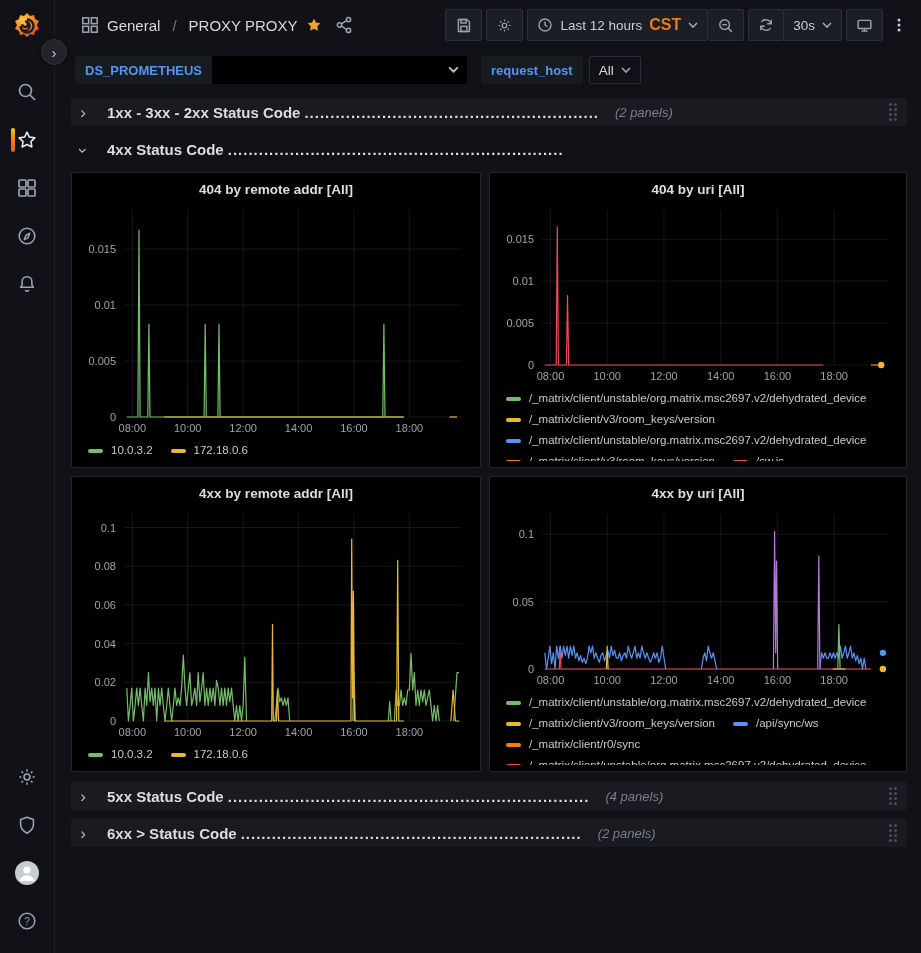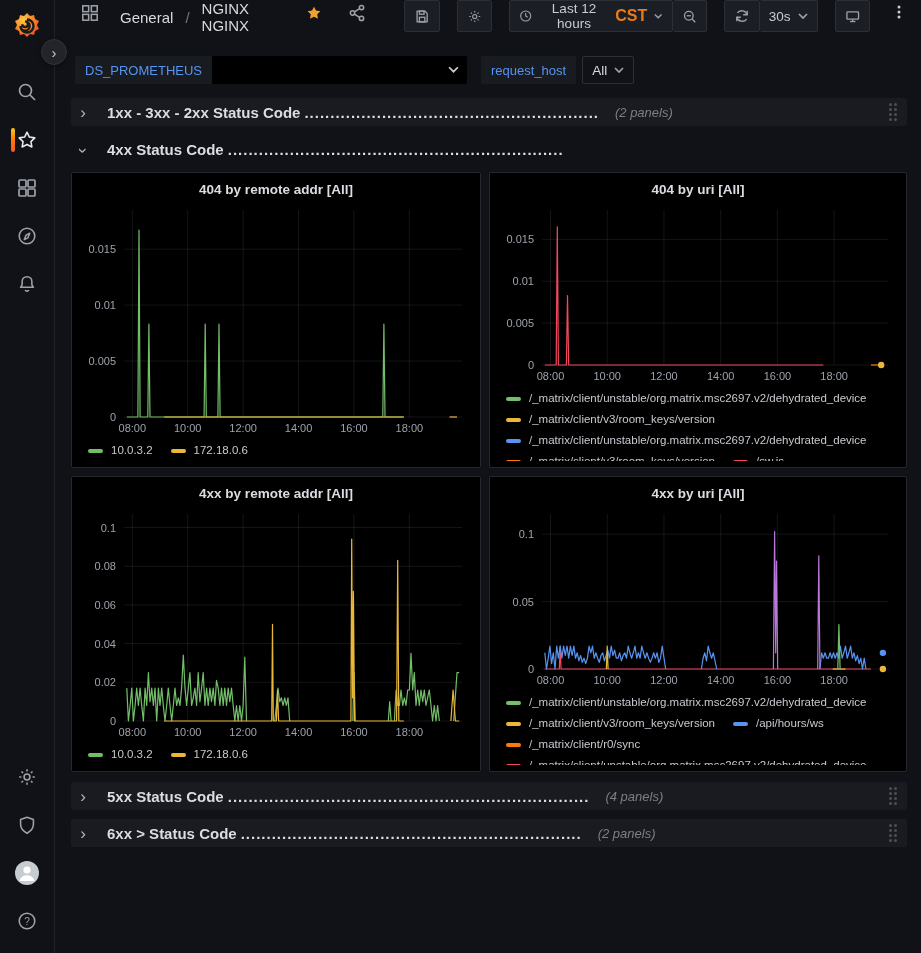--- a/index.html
+++ b/index.html
@@ -21,37 +21,37 @@
   .snav.bottom{margin-top:auto;margin-bottom:8px}
   .sitem{width:100%;height:48px;display:flex;align-items:center;justify-content:center;
          position:relative;cursor:pointer}
   .sitem svg{stroke:#9da2ab;fill:none;stroke-width:1.7}
   .sitem.active::before{content:"";position:absolute;left:11px;top:12px;bottom:12px;width:4px;
          border-radius:2px;background:linear-gradient(#f2cc0c,#ff780a,#f05a28)}
   .sitem.active svg{stroke:#e9eaee}
 
   
   .main{flex:1;display:flex;flex-direction:column;min-width:0}
-  .topbar{height:50px;flex:none;display:flex;align-items:flex-start;padding:0 10px 0 22px;gap:17px}
+  .topbar{height:50px;flex:none;display:flex;align-items:center;padding:0 10px 0 22px;gap:4px}
   .crumbwrap{display:flex;align-items:center;gap:10px;font-size:15px}
   .crumb-sep{color:#74777e;margin:0 2px}
   .icon{stroke:#9da2ab;fill:none;stroke-width:1.7}
   .iconbtn{background:none;border:none;padding:4px;display:flex;align-items:center;cursor:pointer}
   .spacer{flex:1}
   .tbtn{height:32px;min-width:34px;padding:3px 9px;display:inline-flex;align-items:center;
         justify-content:center;gap:7px;background:#1b1e24;border:1px solid #2c2f36;
         border-radius:2px;color:#c9ccd3;font-size:13.5px;cursor:pointer}
   .tgroup{display:flex}
   .tgroup .tbtn+.tbtn{border-left:none}
   .tz{color:#eb7b18;font-weight:700;font-size:16px}
 
   
   .submenu{height:40px;flex:none;display:flex;align-items:center;padding:0 12px 0 20px;gap:14px}
   .varlabel{height:28px;display:flex;align-items:center;padding:0 10px;background:#181b1f;
-            border-radius:2px;color:#5794f2;font-size:13px;font-weight:400;cursor:pointer}
+            border-radius:2px;color:#5794f2;font-size:13px;font-weight:700;cursor:pointer}
   .varvalue{height:28px;width:255px;background:#000;border-radius:2px;display:flex;
             align-items:center;justify-content:flex-end;padding:0 8px;cursor:pointer}
   .varvalue svg{stroke:#c9ccd3}
   .varselect{height:28px;display:flex;align-items:center;gap:7px;padding:0 9px;background:#111217;
              border:1px solid #2c2f36;border-radius:2px;color:#d8d9da;font-size:13.5px;cursor:pointer}
 
   
   .dash{flex:1;overflow:hidden;padding:8px 14px 0 16px}
   .dashrow{height:28px;display:flex;align-items:center;padding:0 8px 0 4px;margin-bottom:9px;
            border-radius:2px;cursor:pointer}
@@ -171,21 +171,21 @@
         <svg class="icon" width="18" height="18" viewBox="0 0 20 20">
           <rect x="2" y="2" width="6.5" height="6.5"></rect>
             <rect x="11.5" y="2" width="6.5" height="6.5"></rect>
           <rect x="2" y="11.5" width="6.5" height="6.5"></rect>
             <rect x="11.5" y="11.5" width="6.5" height="6.5"></rect>
         </svg>
       </span>
       <span class="crumbwrap">
         <span>General</span>
         <span class="crumb-sep">/</span>
-        <span>NGINX NGINX</span>
+        <span>PROXY PROXY</span>
       </span>
       <span class="iconbtn">
         <svg width="18" height="18" viewBox="0 0 24 24">
           <path fill="#f0a22e" d="M12 3.5l2.6 5.3 5.9.9-4.2 4.1 1 5.8L12 16.9l-5.3 2.7 1-5.8-4.2-4.1 5.9-.9z"></path>
         </svg>
       </span>
       <span class="iconbtn">
         <svg class="icon" width="18" height="18" viewBox="0 0 20 20">
           <circle cx="15" cy="4" r="2.4"></circle>
             <circle cx="5" cy="10" r="2.4"></circle>
@@ -490,21 +490,21 @@
               <span class="legend-item">
                 <span class="swatch" style="background: rgb(115, 191, 105);"></span>
                 <span>/_matrix/client/unstable/org.matrix.msc2697.v2/dehydrated_device</span>
               </span>
               <span class="legend-item">
                 <span class="swatch" style="background: rgb(234, 184, 57);"></span>
                 <span>/_matrix/client/v3/room_keys/version</span>
               </span>
               <span class="legend-item">
                 <span class="swatch" style="background: rgb(87, 148, 242);"></span>
-                <span>/api/hours/ws</span>
+                <span>/api/sync/ws</span>
               </span>
               <span class="legend-item">
                 <span class="swatch" style="background: rgb(255, 120, 10);"></span>
                 <span>/_matrix/client/r0/sync</span>
               </span>
               <span class="legend-item">
                 <span class="swatch" style="background: rgb(242, 73, 92);"></span>
                 <span>/_matrix/client/unstable/org.matrix.msc2697.v2/dehydrated_device</span>
               </span>
             </div>

